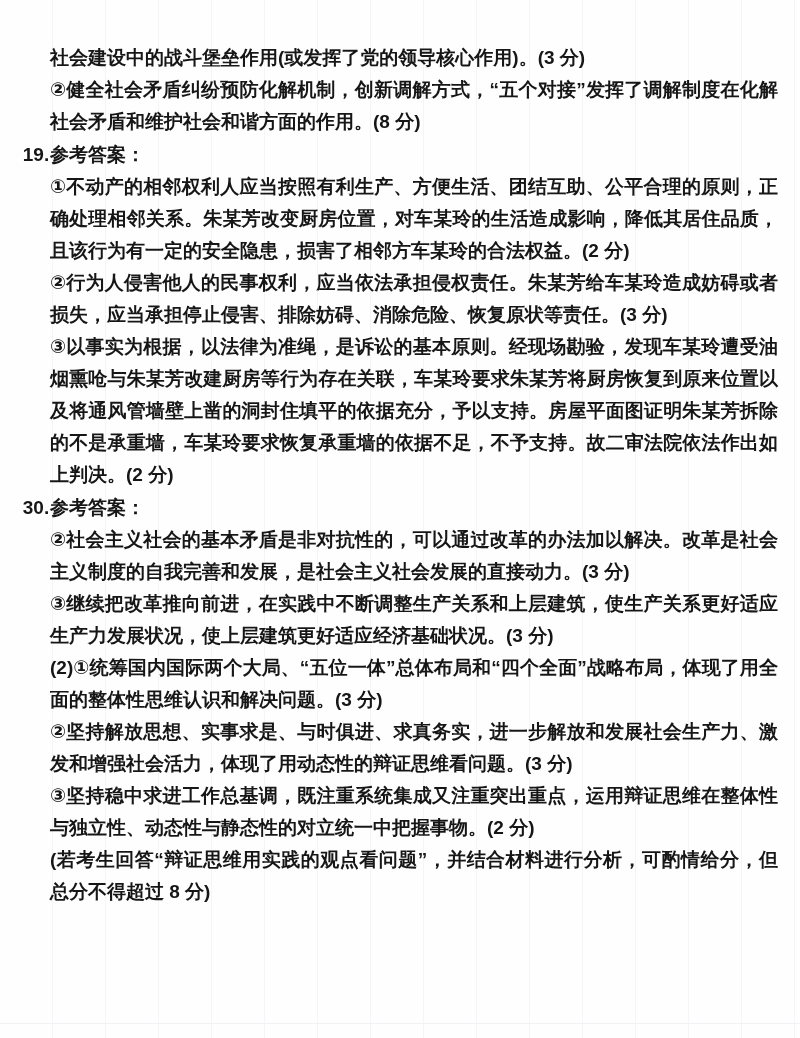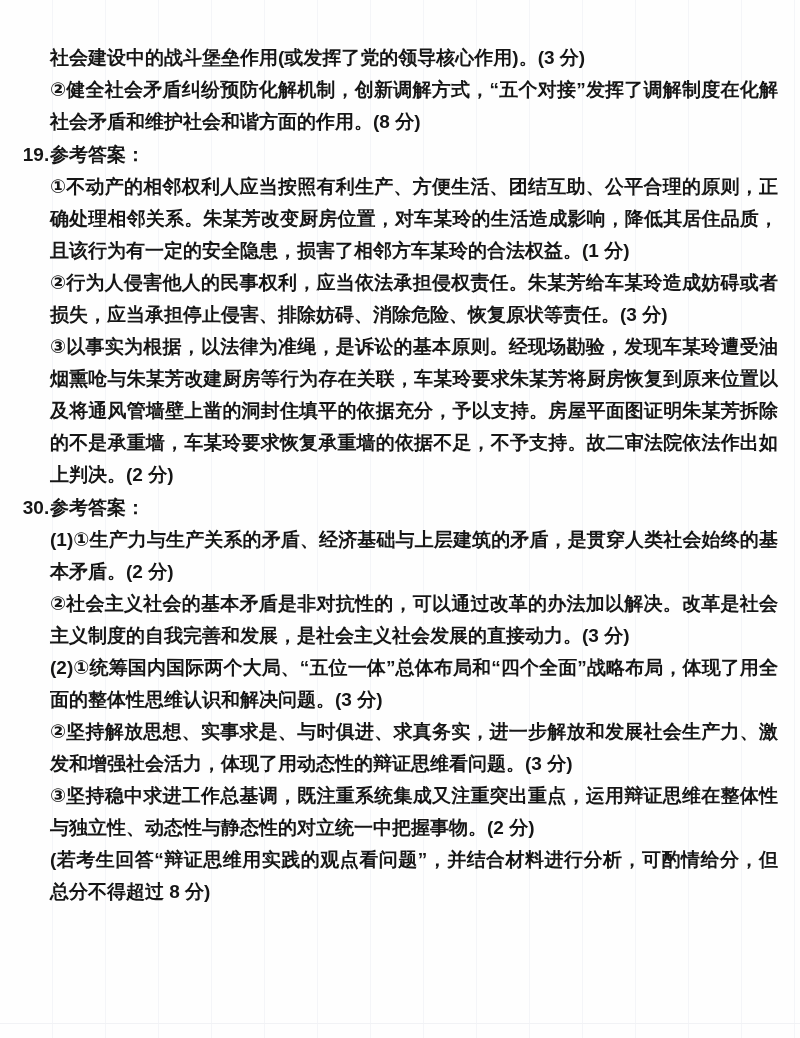--- a/index.html
+++ b/index.html
@@ -55,31 +55,31 @@
 <div class="page">
   <div class="flow">
 
     <p class="para">社会建设中的战斗堡垒作用(或发挥了党的领导核心作用)。(3 分)</p>
     <p class="para">②健全社会矛盾纠纷预防化解机制，创新调解方式，“五个对接”发挥了调解制度在化解社会矛盾和维护社会和谐方面的作用。(8 分)</p>
 
     <div class="section">
       <p class="para section-head">
         <span class="section-num">19.</span><span>参考答案：</span>
       </p>
-      <p class="para">①不动产的相邻权利人应当按照有利生产、方便生活、团结互助、公平合理的原则，正确处理相邻关系。朱某芳改变厨房位置，对车某玲的生活造成影响，降低其居住品质，且该行为有一定的安全隐患，损害了相邻方车某玲的合法权益。(1 分)</p>
+      <p class="para">①不动产的相邻权利人应当按照有利生产、方便生活、团结互助、公平合理的原则，正确处理相邻关系。朱某芳改变厨房位置，对车某玲的生活造成影响，降低其居住品质，且该行为有一定的安全隐患，损害了相邻方车某玲的合法权益。(2 分)</p>
       <p class="para">②行为人侵害他人的民事权利，应当依法承担侵权责任。朱某芳给车某玲造成妨碍或者损失，应当承担停止侵害、排除妨碍、消除危险、恢复原状等责任。(3 分)</p>
       <p class="para">③以事实为根据，以法律为准绳，是诉讼的基本原则。经现场勘验，发现车某玲遭受油烟熏呛与朱某芳改建厨房等行为存在关联，车某玲要求朱某芳将厨房恢复到原来位置以及将通风管墙壁上凿的洞封住填平的依据充分，予以支持。房屋平面图证明朱某芳拆除的不是承重墙，车某玲要求恢复承重墙的依据不足，不予支持。故二审法院依法作出如上判决。(2 分)</p>
     </div>
 
     <div class="section">
       <p class="para section-head">
         <span class="section-num">30.</span><span>参考答案：</span>
       </p>
-      <p class="para">(1)①生产力与生产关系的矛盾、经济基础与上层建筑的矛盾，是贯穿人类社会始终的基本矛盾。(2 分)</p>
       <p class="para">②社会主义社会的基本矛盾是非对抗性的，可以通过改革的办法加以解决。改革是社会主义制度的自我完善和发展，是社会主义社会发展的直接动力。(3 分)</p>
+      <p class="para">③继续把改革推向前进，在实践中不断调整生产关系和上层建筑，使生产关系更好适应生产力发展状况，使上层建筑更好适应经济基础状况。(3 分)</p>
       <p class="para">(2)①统筹国内国际两个大局、“五位一体”总体布局和“四个全面”战略布局，体现了用全面的整体性思维认识和解决问题。(3 分)</p>
       <p class="para">②坚持解放思想、实事求是、与时俱进、求真务实，进一步解放和发展社会生产力、激发和增强社会活力，体现了用动态性的辩证思维看问题。(3 分)</p>
       <p class="para">③坚持稳中求进工作总基调，既注重系统集成又注重突出重点，运用辩证思维在整体性与独立性、动态性与静态性的对立统一中把握事物。(2 分)</p>
       <p class="para">(若考生回答“辩证思维用实践的观点看问题”，并结合材料进行分析，可酌情给分，但总分不得超过 8 分)</p>
     </div>
 
   </div>
 </div>
 
 </body></html>

